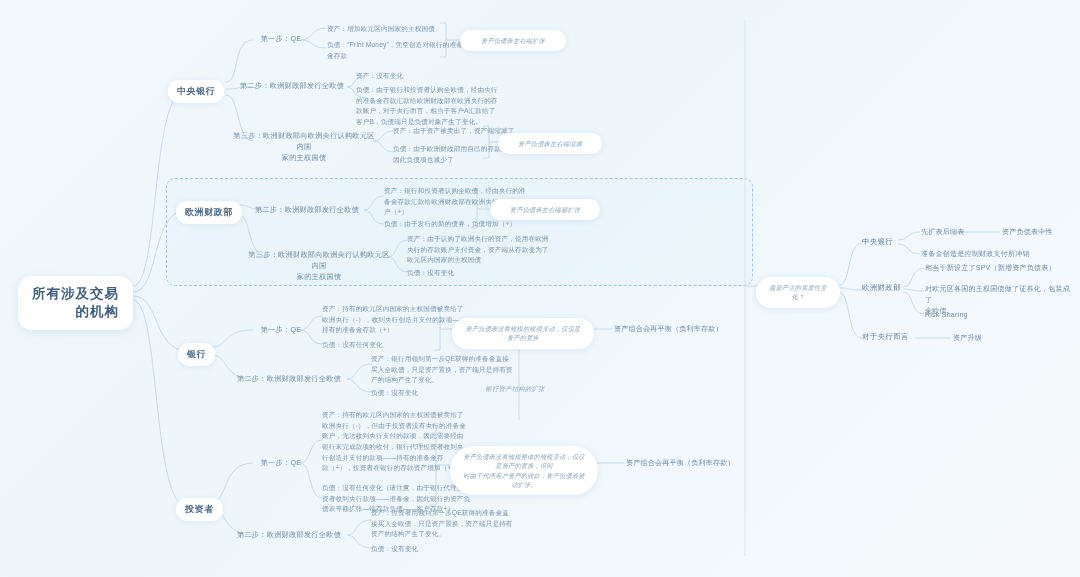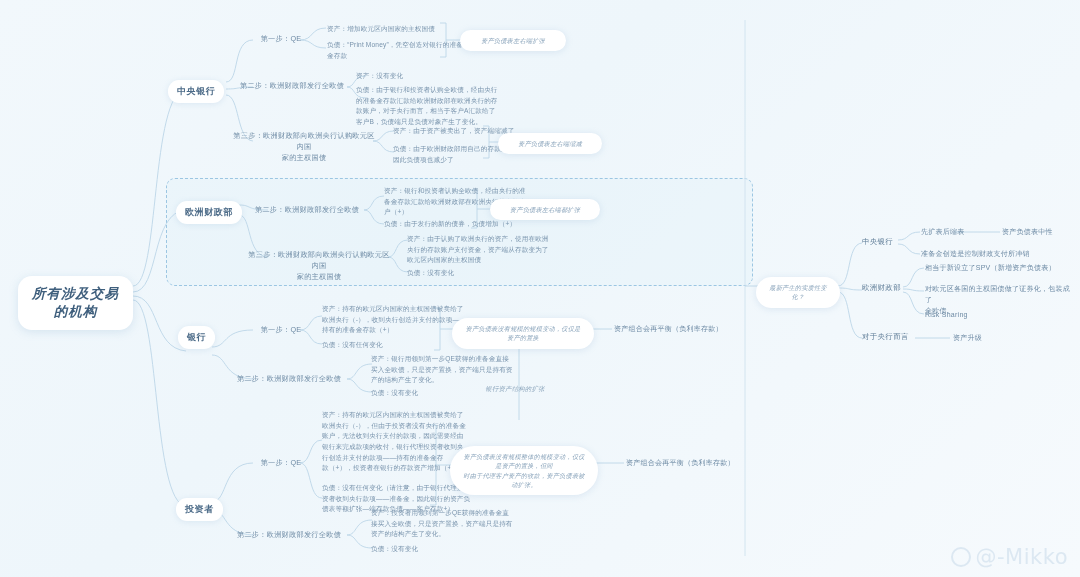--- a/index.html
+++ b/index.html
@@ -17,23 +17,22 @@
 
   
   .root{
     background:#ffffff;
     border-radius:14px;
     box-shadow:0 2px 10px rgba(120,165,200,.22);
     color:#3f5f7d;
     font-weight:bold;
     font-size:13.5px;
     letter-spacing:1px;
-    text-align:center;
+    text-align:right;
     padding:9px 14px;
-    font-style:italic;
   }
   
   .org{
     background:#ffffff;
     border-radius:11px;
     box-shadow:0 1px 6px rgba(130,170,205,.20);
     color:#4c6b88;
     font-weight:bold;
     font-size:9px;
     letter-spacing:.6px;
@@ -243,21 +242,21 @@
   <div class="node detail" style="left:384px;top:219px;width:152px;">负债：由于发行的新的债券，负债增加（+）</div>
   <div class="node callout" style="left:490px;top:199px;width:110px;">资产负债表左右端都扩张</div>
 
   <div class="node step" style="left:248px;top:249px;width:142px;">第三步：欧洲财政部向欧洲央行认购欧元区内国
 家的主权国债</div>
   <div class="node detail" style="left:407px;top:234px;width:150px;">资产：由于认购了欧洲央行的资产，使用在欧洲
 央行的存款账户支付资金，资产端从存款变为了
 欧元区内国家的主权国债</div>
   <div class="node detail" style="left:407px;top:268px;width:150px;">负债：没有变化</div>
 
-  <div class="node org" style="left:178px;top:326px;">银行</div>
+  <div class="node org" style="left:178px;top:343px;">银行</div>
 
   <div class="node step" style="left:253px;top:324px;width:56px;">第一步：QE</div>
   <div class="node detail" style="left:322px;top:304px;width:155px;">资产：持有的欧元区内国家的主权国债被卖给了
 欧洲央行（-），收到央行创造并支付的款项——
 持有的准备金存款（+）</div>
   <div class="node detail" style="left:322px;top:340px;width:155px;">负债：没有任何变化</div>
 
   <div class="node step" style="left:228px;top:373px;width:122px;">第二步：欧洲财政部发行全欧债</div>
   <div class="node detail" style="left:371px;top:354px;width:152px;">资产：银行用领到第一步QE获得的准备金直接
 买入全欧债，只是资产置换，资产端只是持有资
@@ -301,18 +300,14 @@
 
   <div class="node rorg" style="left:862px;top:283px;">欧洲财政部</div>
   <div class="node rlabel" style="left:925px;top:262px;width:150px;">相当于新设立了SPV（新增资产负债表）</div>
   <div class="node rlabel" style="left:925px;top:283px;width:150px;">对欧元区各国的主权国债做了证券化，包装成了
 全欧债。</div>
   <div class="node rlabel" style="left:925px;top:309px;width:100px;">Risk Sharing</div>
 
   <div class="node rorg" style="left:862px;top:332px;">对于央行而言</div>
   <div class="node rlabel" style="left:953px;top:332px;width:80px;">资产升级</div>
 
-  <div class="watermark">
-    <span class="wm-logo"></span>
-    <span>@-Mikko</span>
-  </div>
 
 </div>
 
 </body></html>

